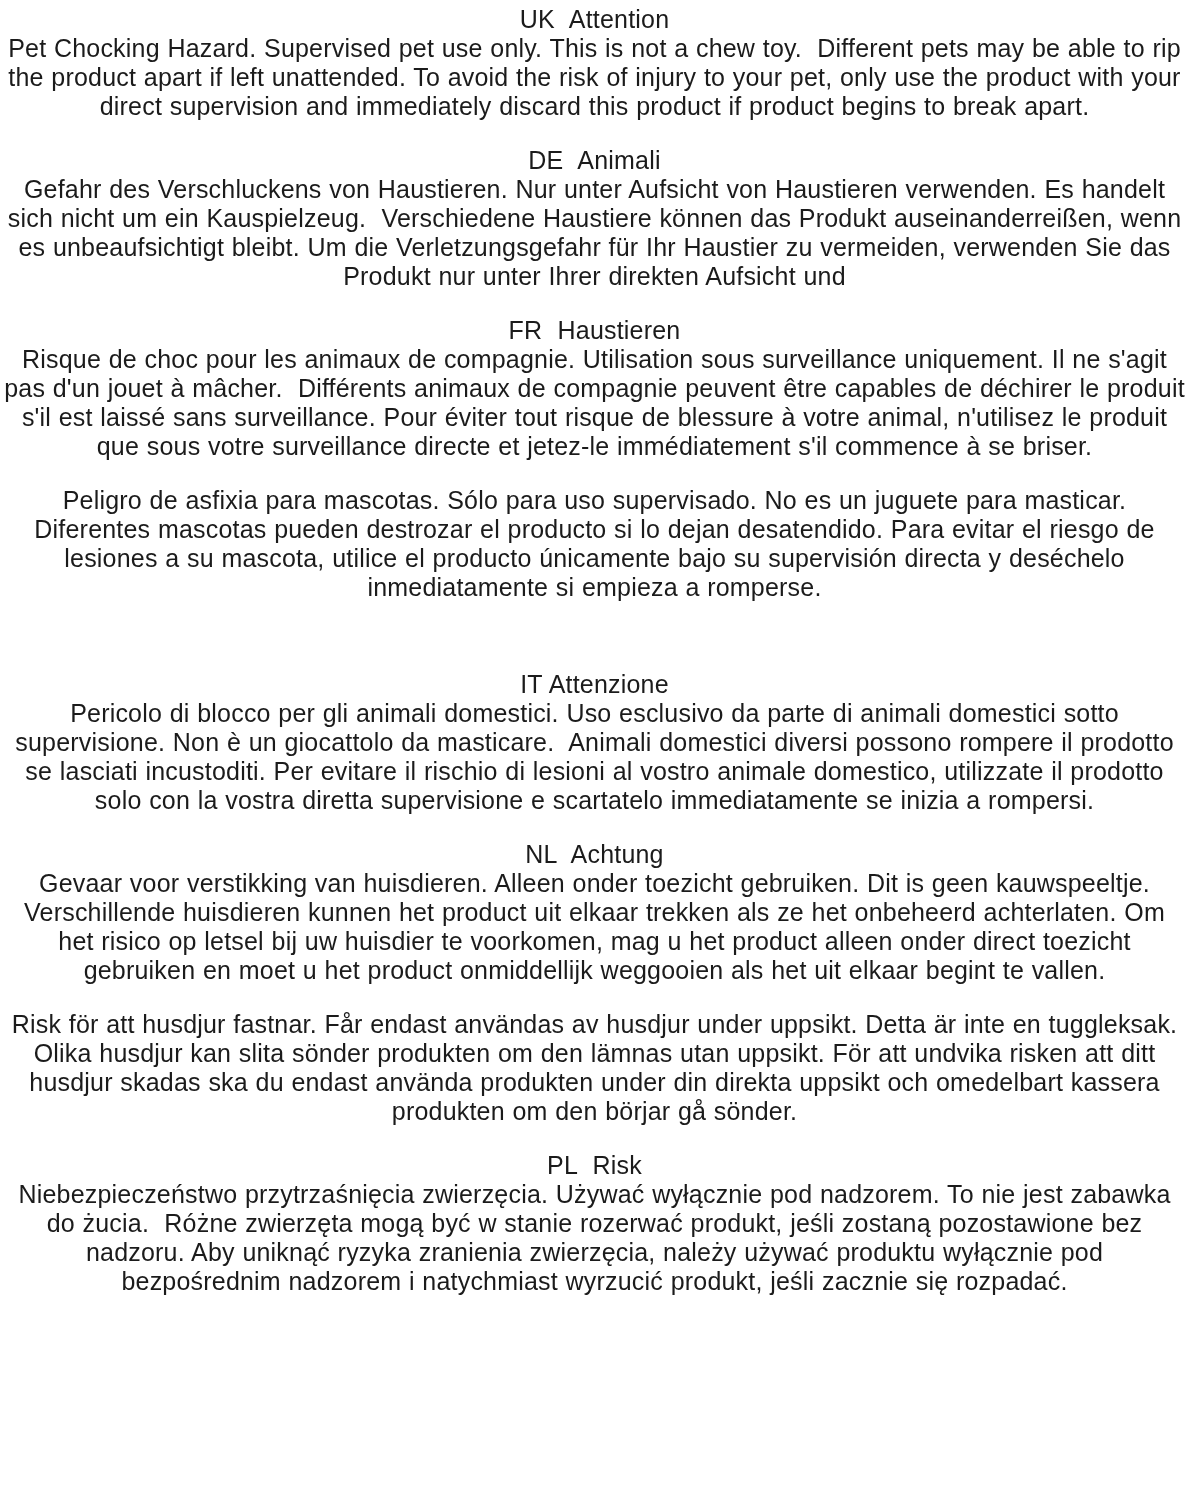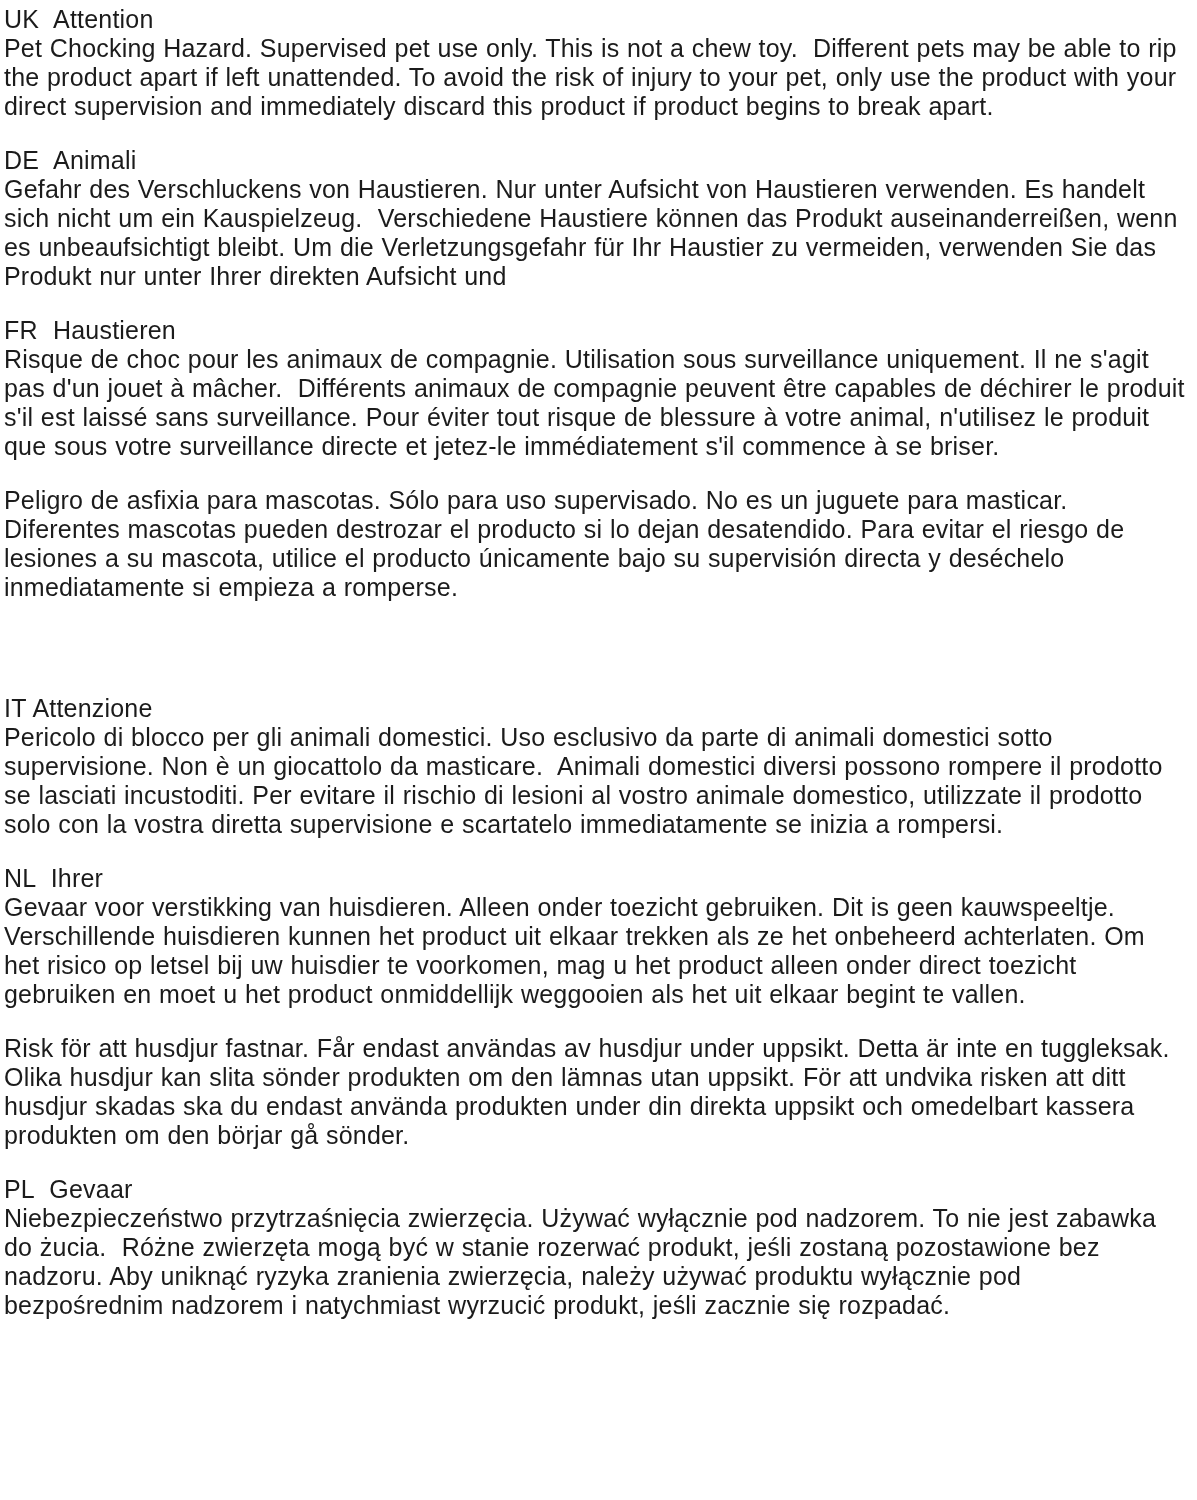--- a/index.html
+++ b/index.html
@@ -15,26 +15,27 @@
     letter-spacing: 0.2px;
     -webkit-font-smoothing: antialiased;
   }
   .page {
     width: 1189px;
     padding: 5px 4px 24px 4px;
     box-sizing: border-box;
   }
   .warning-section {
     margin-top: 25px;
+    text-align: center;
   }
   .warning-section:first-child {
     margin-top: 0;
   }
   .warning-section.large-gap {
-    margin-top: 92px;
+    margin-top: 68px;
   }
   .section-heading,
   .section-body {
     white-space: pre-wrap; 
     word-spacing: 0.5px;
   }
 </style>
 </head>
 <body>
 
@@ -58,26 +59,26 @@
   <section class="warning-section">
     <div class="section-body">Peligro de asfixia para mascotas. Sólo para uso supervisado. No es un juguete para masticar.  Diferentes mascotas pueden destrozar el producto si lo dejan desatendido. Para evitar el riesgo de lesiones a su mascota, utilice el producto únicamente bajo su supervisión directa y deséchelo inmediatamente si empieza a romperse.</div>
   </section>
 
   <section class="warning-section large-gap">
     <div class="section-heading">IT Attenzione</div>
     <div class="section-body">Pericolo di blocco per gli animali domestici. Uso esclusivo da parte di animali domestici sotto supervisione. Non è un giocattolo da masticare.  Animali domestici diversi possono rompere il prodotto se lasciati incustoditi. Per evitare il rischio di lesioni al vostro animale domestico, utilizzate il prodotto solo con la vostra diretta supervisione e scartatelo immediatamente se inizia a rompersi.</div>
   </section>
 
   <section class="warning-section">
-    <div class="section-heading">NL  Ihrer</div>
+    <div class="section-heading">NL  Achtung</div>
     <div class="section-body">Gevaar voor verstikking van huisdieren. Alleen onder toezicht gebruiken. Dit is geen kauwspeeltje.  Verschillende huisdieren kunnen het product uit elkaar trekken als ze het onbeheerd achterlaten. Om het risico op letsel bij uw huisdier te voorkomen, mag u het product alleen onder direct toezicht gebruiken en moet u het product onmiddellijk weggooien als het uit elkaar begint te vallen.</div>
   </section>
 
   <section class="warning-section">
     <div class="section-body">Risk för att husdjur fastnar. Får endast användas av husdjur under uppsikt. Detta är inte en tuggleksak.  Olika husdjur kan slita sönder produkten om den lämnas utan uppsikt. För att undvika risken att ditt husdjur skadas ska du endast använda produkten under din direkta uppsikt och omedelbart kassera produkten om den börjar gå sönder.</div>
   </section>
 
   <section class="warning-section">
-    <div class="section-heading">PL  Gevaar</div>
+    <div class="section-heading">PL  Risk</div>
     <div class="section-body">Niebezpieczeństwo przytrzaśnięcia zwierzęcia. Używać wyłącznie pod nadzorem. To nie jest zabawka do żucia.  Różne zwierzęta mogą być w stanie rozerwać produkt, jeśli zostaną pozostawione bez nadzoru. Aby uniknąć ryzyka zranienia zwierzęcia, należy używać produktu wyłącznie pod bezpośrednim nadzorem i natychmiast wyrzucić produkt, jeśli zacznie się rozpadać.</div>
   </section>
 
 </div>
 
 </body></html>

